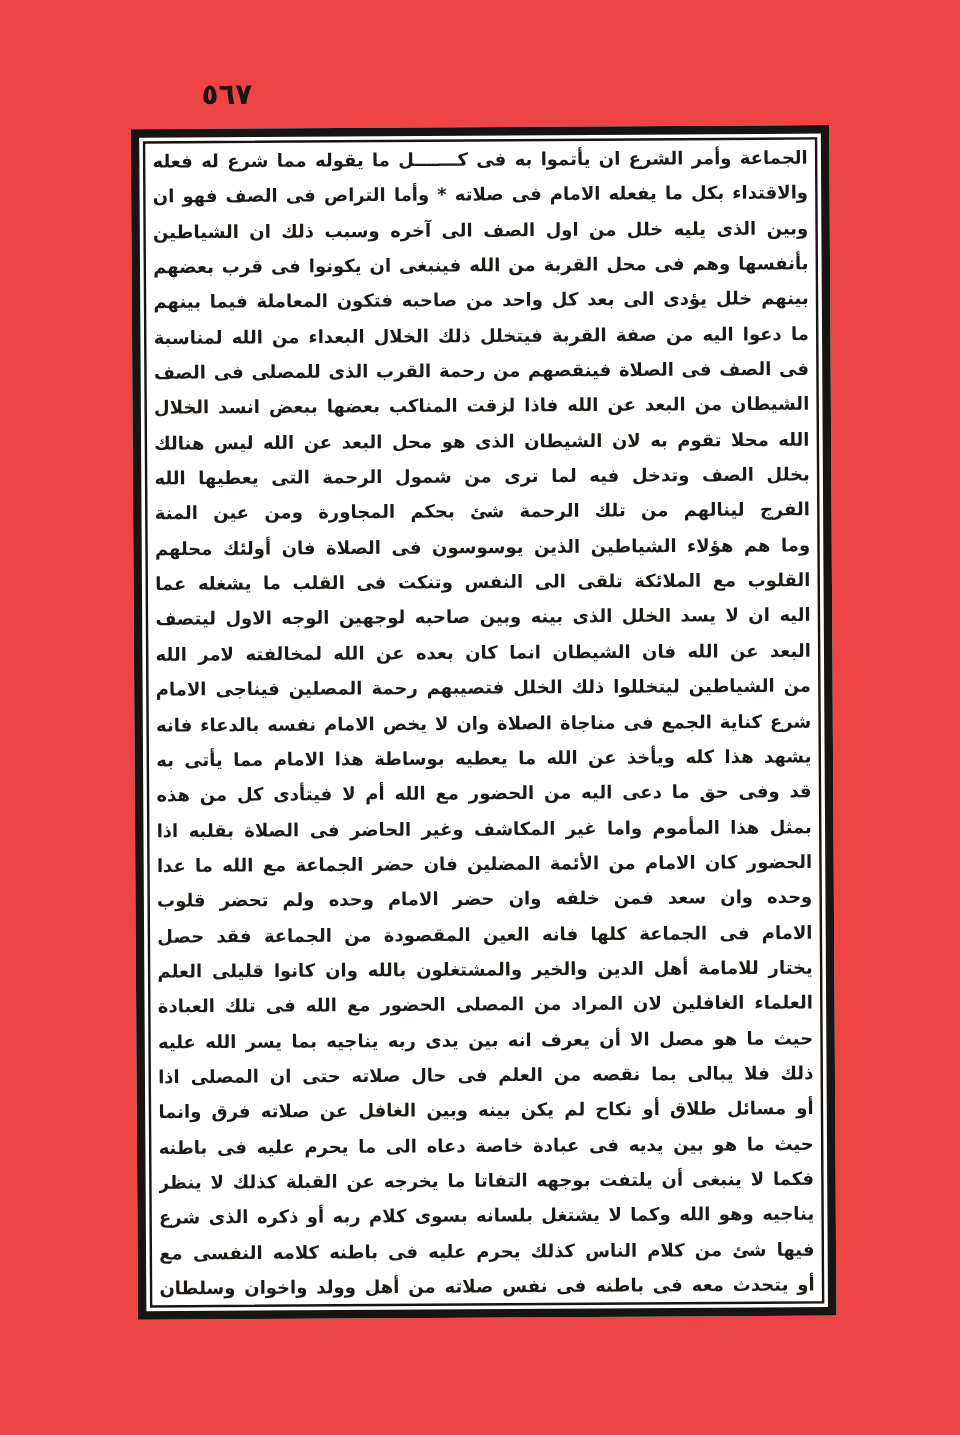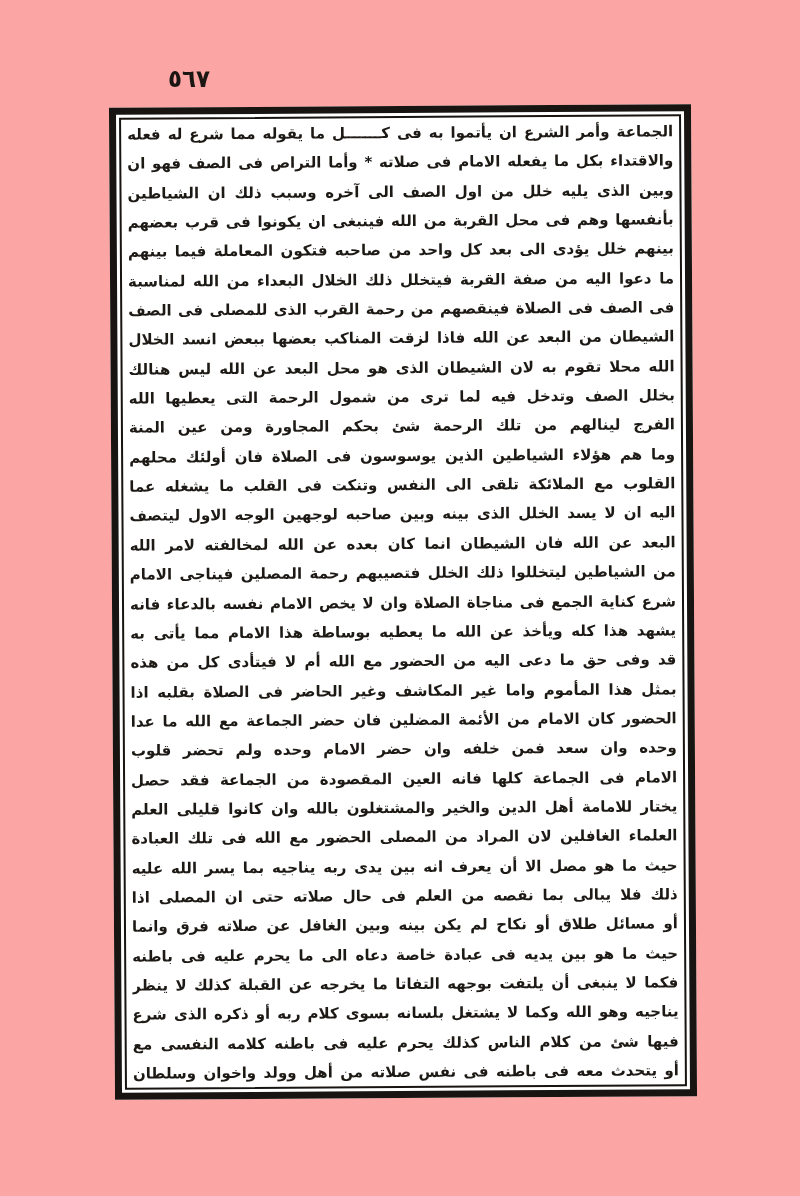--- a/index.html
+++ b/index.html
@@ -4,21 +4,21 @@
 <style>
   html, body {
     margin: 0;
     padding: 0;
     background: #ffffff;
   }
   .scan-page {
     position: relative;
     width: 800px;
     height: 1196px;
-    background: #fca5a5;
+    background: #ef4444;
     overflow: hidden;
     font-family: "DejaVu Sans", sans-serif;
   }
   .page-number {
     position: absolute;
     top: 66px;
     left: 168px;
     width: 60px;
     font-family: "DejaVu Sans", sans-serif;
     font-size: 23px;

